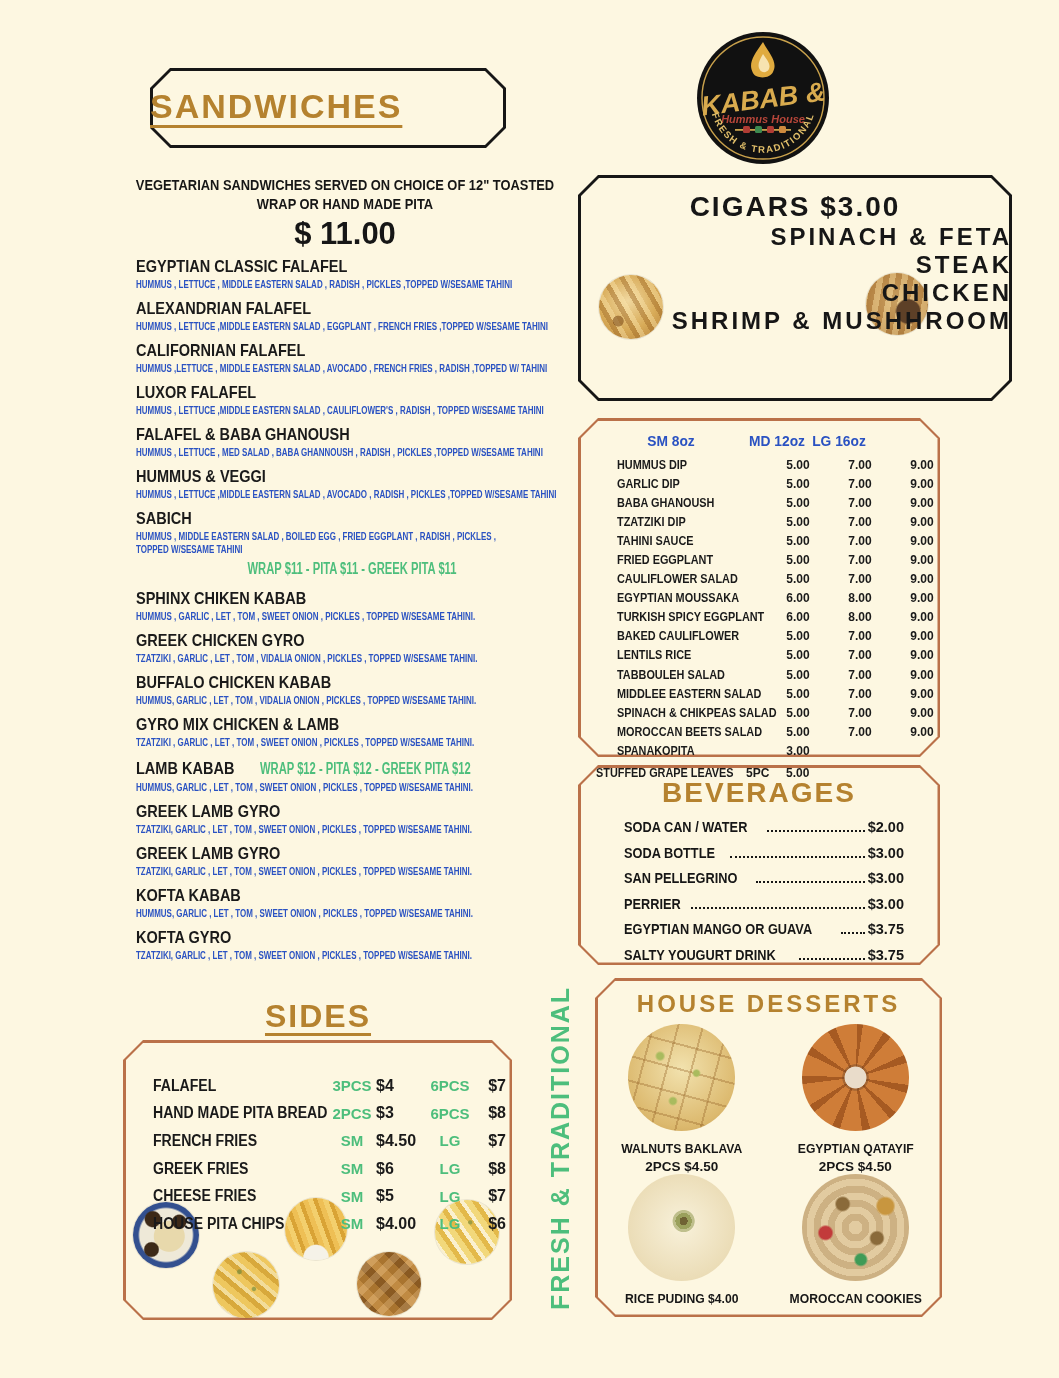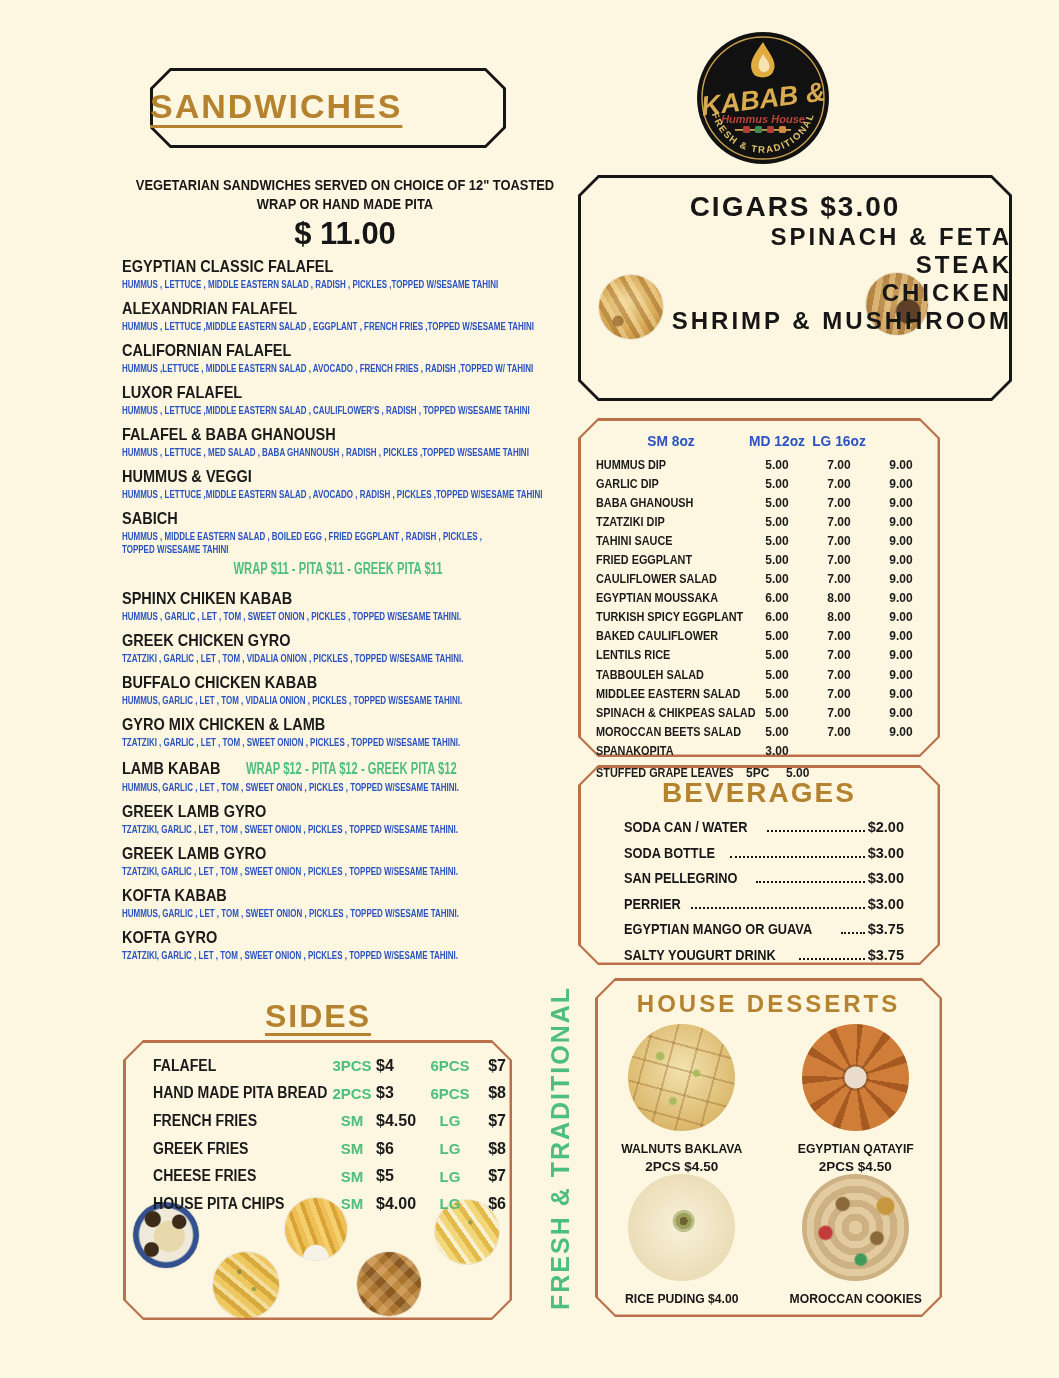--- a/index.html
+++ b/index.html
@@ -17,21 +17,21 @@
   
   #sand-box{left:150px;top:68px;width:356px;height:80px;--bc:#161616;--bw:3px;}
   #sand-title{text-align:left;line-height:76px;font-size:34px;font-weight:bold;letter-spacing:2px;
     color:#B5822F;text-decoration:underline;text-decoration-thickness:3px;text-underline-offset:7px;}
   #veg-note{position:absolute;left:95px;top:176px;width:500px;text-align:center;font-weight:bold;
     font-size:14px;line-height:19px;color:#161616;transform:scaleX(.92);}
   #price-11{position:absolute;left:95px;top:216px;width:500px;text-align:center;font-weight:bold;
     font-size:31px;color:#161616;}
 
   
-  #sandwich-list{position:absolute;left:122px;top:255px;width:432px;}
+  #sandwich-list{position:absolute;left:136px;top:255px;width:432px;}
   .s-name{font-size:16.5px;line-height:19px;font-weight:bold;color:#1a1a1a;margin:8px 0 2px 0;
     transform:scaleX(.88);transform-origin:0 50%;white-space:nowrap;}
   #sandwich-list > .s-name:first-child, .s-row .s-name{margin-top:2px;}
   .s-desc{font-size:10.5px;line-height:13px;font-weight:bold;color:#2A52C2;
     transform:scaleX(.76);transform-origin:0 50%;white-space:nowrap;}
   .s-wrapnote{font-size:16px;line-height:24px;font-weight:bold;color:#4DBE7C;white-space:nowrap;}
   .s-wrapnote.center{text-align:center;transform:scaleX(.70);transform-origin:50% 50%;margin:1px 0;}
   .s-row{display:flex;align-items:baseline;margin-top:8px;}
   .s-row .s-name{flex:0 0 auto;margin:0;}
   .s-row .s-wrapnote{transform:scaleX(.70);transform-origin:0 50%;margin-left:12px;}
@@ -94,21 +94,21 @@
     repeating-linear-gradient(55deg, #f2d87b 0 6px, #e3b94a 6px 11px, #faf0cf 11px 15px);}
   .ph-pita-chips-photo{background:
     repeating-linear-gradient(-45deg, rgba(255,220,170,.25) 0 7px, transparent 7px 14px),
     repeating-linear-gradient(45deg, #a9742f 0 9px, #8a5a22 9px 18px, #c08a42 18px 27px);}
 
   
   #dips-box{left:578px;top:418px;width:362px;height:339px;--bc:#BA7149;--bw:2.5px;}
   #dips-head{display:grid;grid-template-columns:150px 62px 62px 62px;padding:14px 0 2px 18px;}
   .dips-h{grid-row:1;font-size:15px;font-weight:bold;color:#2A52C2;text-align:center;white-space:nowrap;transform:scaleX(.92);}
   #dips-rows{padding-left:18px;margin-top:4px;}
-  .dips-row{display:grid;grid-template-columns:150px 62px 62px 62px;height:19.1px;align-items:center;}
+  .dips-row{display:grid;grid-template-columns:150px 62px 62px 62px;height:19.1px;align-items:center;margin-left:21px;}
   .dips-name{font-size:12.5px;font-weight:bold;color:#1a1a1a;white-space:nowrap;
     transform:scaleX(.87);transform-origin:0 50%;}
   .dips-p{font-size:12px;font-weight:bold;color:#1a1a1a;text-align:center;}
   #dips-footer{display:grid;grid-template-columns:150px 40px 62px;padding-left:18px;height:20px;align-items:center;margin-top:2px;}
   #dips-footer .dips-p{text-align:left;}
 
   
   #bev-box{left:578px;top:765px;width:362px;height:200px;--bc:#BA7149;--bw:2.5px;}
   #bev-title{text-align:center;margin-top:12px;font-size:28px;font-weight:bold;letter-spacing:2px;color:#B5822F;}
   #bev-rows{padding:10px 36px 0 46px;}
@@ -130,21 +130,21 @@
   
   #vertical-tag{position:absolute;left:546px;top:980px;height:335px;width:34px;
     writing-mode:vertical-rl;transform:rotate(180deg);text-align:center;
     font-size:25px;font-weight:bold;letter-spacing:2px;color:#4DBE7C;white-space:nowrap;}
 
   
   #sides-title{position:absolute;left:123px;top:998px;width:390px;text-align:center;
     font-size:32px;font-weight:bold;letter-spacing:2px;color:#B5822F;
     text-decoration:underline;text-decoration-thickness:3px;text-underline-offset:6px;}
   #sides-box{left:123px;top:1040px;width:389px;height:280px;--bc:#BA7149;--bw:2.5px;}
-  #sides-rows{padding:12px 0 0 30px;}
+  #sides-rows{padding:12px 0 0 30px;margin-top:20px;}
   .sides-row{display:grid;grid-template-columns:175px 48px 48px 52px 30px;height:27.6px;align-items:center;}
   .sides-name{font-size:16px;font-weight:bold;color:#1a1a1a;white-space:nowrap;
     transform:scaleX(.88);transform-origin:0 50%;}
   .sides-size{font-size:15px;font-weight:bold;color:#4DBE7C;text-align:center;}
   .sides-price{font-size:16px;font-weight:bold;color:#1a1a1a;}
   .sides-row .sides-price:last-child{text-align:right;}
 </style>
 </head>
 <body>
 

